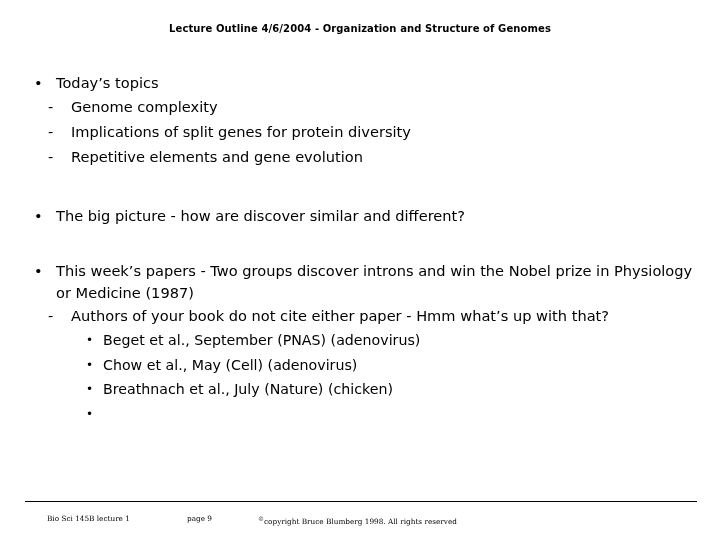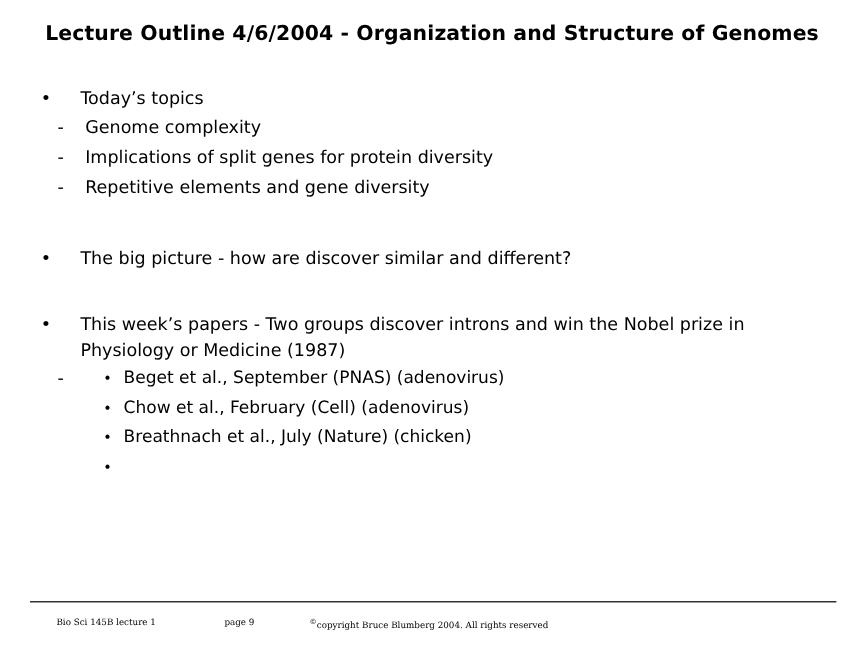--- a/index.html
+++ b/index.html
@@ -25,21 +25,21 @@
 
   
   .slide-title {
     position: absolute;
     left: 0;
     top: 19px;
     width: 720px;
     text-align: center;
     font-family: "DejaVu Sans", sans-serif;
     font-weight: bold;
-    font-size: 17px;
+    font-size: 10px;
     letter-spacing: 0.1px;
     line-height: 19px;
     color: #000000;
     white-space: nowrap;
   }
 
   
   .body-area {
     position: absolute;
     left: 28px;
@@ -63,21 +63,20 @@
   }
   li.l1 > .bullet {
     position: absolute;
     left: 6px;
     top: 0;
     font-size: 14.6px;
     line-height: 21.5px;
   }
   li.l1 > .txt {
     display: block;
-    margin-left: 11px;
   }
 
   .gap-l1 { height: 36px; }
   .gap-l1-sm { height: 34px; }
 
   
   ul.lvl2 { margin-top: 0; }
   li.l2 {
     position: relative;
     padding-left: 31px;
@@ -171,66 +170,67 @@
         <li class="l2">
           <span class="bullet">-</span>
           <span>Genome complexity</span>
         </li>
         <li class="l2">
           <span class="bullet">-</span>
           <span>Implications of split genes for protein diversity</span>
         </li>
         <li class="l2">
           <span class="bullet">-</span>
-          <span>Repetitive elements and gene diversity</span>
+          <span>Repetitive elements and gene evolution</span>
         </li>
       </ul>
 
       <div class="gap-l1"></div>
 
       <li class="l1">
         <span class="bullet">•</span>
         <span class="txt">The big picture - how are discover similar and different?</span>
       </li>
 
       <div class="gap-l1-sm"></div>
 
       <li class="l1">
         <span class="bullet">•</span>
         <span class="txt">This week’s papers - Two groups discover introns and win the Nobel prize in Physiology or Medicine (1987)</span>
       </li>
 
       <ul class="lvl2">
         <li class="l2">
           <span class="bullet">-</span>
+          <span>Authors of your book do not cite either paper - Hmm what’s up with that?</span>
         </li>
       </ul>
 
       <ul class="lvl3">
         <li class="l3">
           <span class="bullet">•</span>
           <span>Beget et al., September (PNAS) (adenovirus)</span>
         </li>
         <li class="l3">
           <span class="bullet">•</span>
-          <span>Chow et al., February (Cell) (adenovirus)</span>
+          <span>Chow et al., May (Cell) (adenovirus)</span>
         </li>
         <li class="l3">
           <span class="bullet">•</span>
           <span>Breathnach et al., July (Nature) (chicken)</span>
         </li>
         <li class="l3">
           <span class="bullet">•</span>
         </li>
       </ul>
 
     </ul>
   </div>
 
   <div class="footer-rule"></div>
 
   <div class="footer">
     <span class="f-left">Bio Sci 145B lecture 1</span>
     <span class="f-mid">page 9</span>
-    <span class="f-right"><span class="cmark">©</span><span>copyright Bruce Blumberg 2004. All rights reserved</span></span>
+    <span class="f-right"><span class="cmark">©</span><span>copyright Bruce Blumberg 1998. All rights reserved</span></span>
   </div>
 
 </div>
 
 </body></html>

